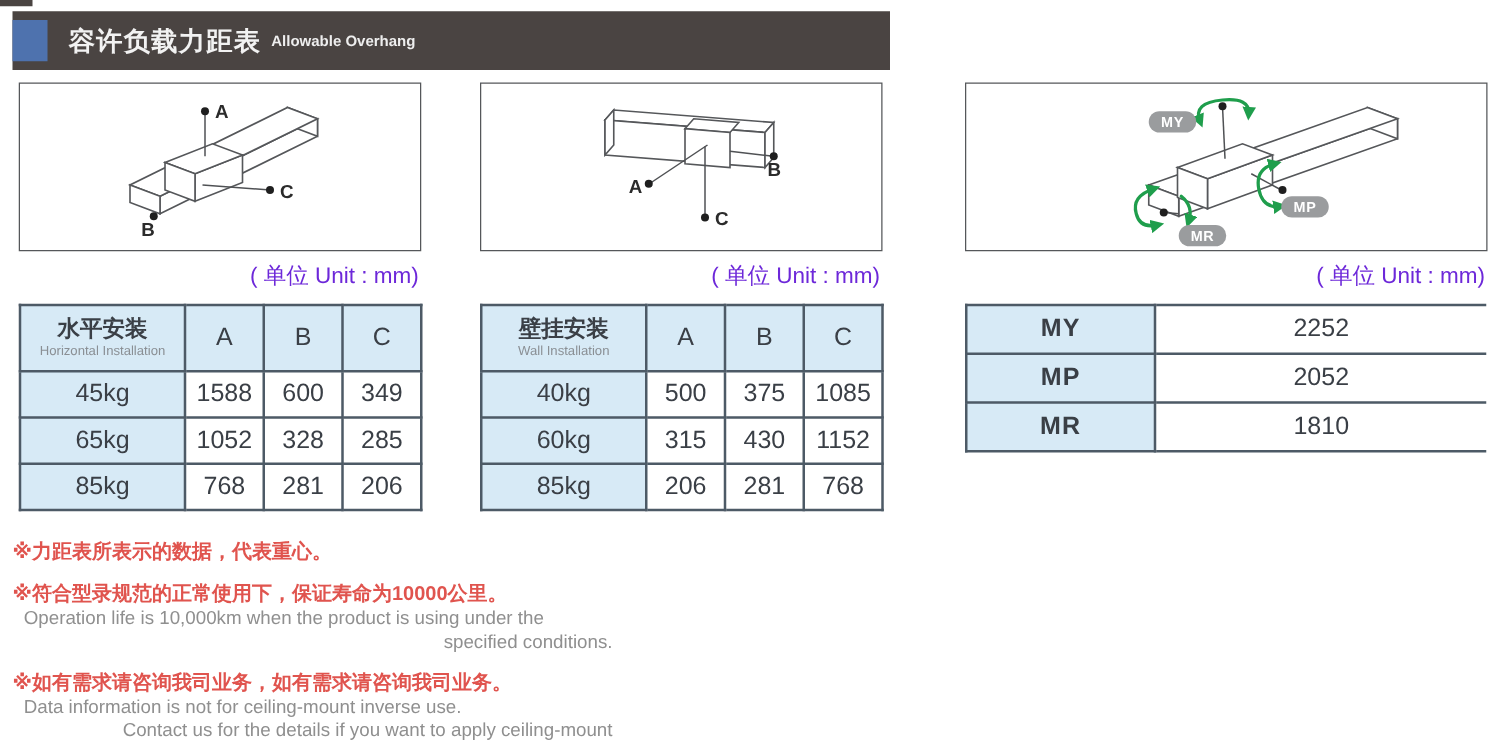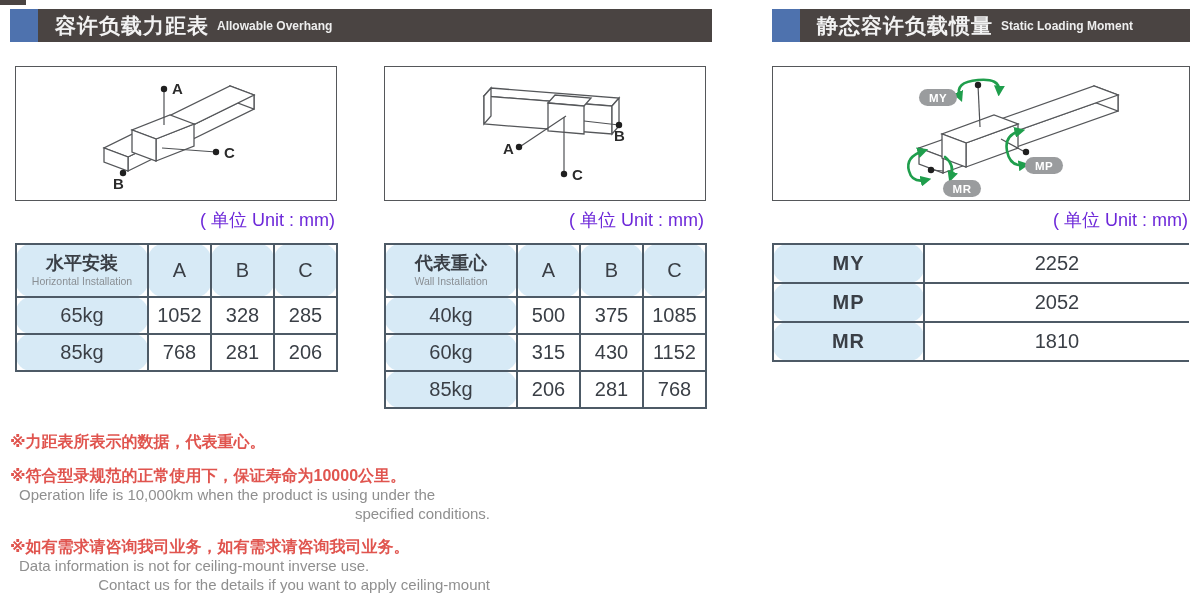--- a/index.html
+++ b/index.html
@@ -3,21 +3,21 @@
 <meta charset="utf-8">
 <style>
   html,body{margin:0;padding:0;background:#fff;}
   .page{position:relative;width:1200px;height:602px;background:#ffffff;overflow:hidden;
         font-family:"Liberation Sans","DejaVu Sans",sans-serif;}
 
   
   .top-tick{position:absolute;left:0;top:0;width:26px;height:5px;background:#4a4442;}
 
   
-  .section-header{position:absolute;top:9px;height:33px;background:#4a4442;display:flex;
+  .section-header{position:absolute;top:9px;height:47px;background:#4a4442;display:flex;
                   align-items:center;white-space:nowrap;}
   .section-header .accent{width:28px;height:33px;background:#4e72ae;margin-right:17px;flex:none;}
   .section-header .h-zh{color:#f2f2f2;font-size:21px;font-weight:bold;letter-spacing:1px;}
   .section-header .h-en{color:#eeeeee;font-size:12px;font-weight:600;margin-left:8px;}
   .hdr-left{left:10px;width:702px;}
   .hdr-right{left:772px;width:418px;}
 
   
   .diagram-box{position:absolute;top:66px;height:133px;border:1.5px solid #55575a;background:#fff;}
   .box1{left:15px;width:320px;}
@@ -29,21 +29,21 @@
   .unit-label{position:absolute;top:206px;height:28px;line-height:28px;text-align:right;
               font-size:18px;color:#6d28d9;}
   .unit1{left:15px;width:320px;}
   .unit2{left:384px;width:320px;}
   .unit3{left:772px;width:416px;}
 
   
   table.spec{position:absolute;top:243px;border-collapse:collapse;table-layout:fixed;background:#fff;}
   table.spec td{border:2px solid #4d5a66;text-align:center;vertical-align:middle;
                 color:#3a3f46;font-size:20px;padding:0;}
-  table.spec .blue{background:#d7eaf6;border-radius:15px;}
+  table.spec .blue{background:#d7eaf6;}
   table.spec tr.head{height:53px;}
   table.spec tr.data{height:37px;}
   .t1{left:15px;width:321px;}
   .t2{left:384px;width:321px;}
   .cell-title .cn{font-size:18px;font-weight:700;color:#3a3f46;line-height:1.1;}
   .cell-title .en{font-size:10.5px;color:#8a8f94;font-weight:400;margin-top:1px;}
   td.kg{font-size:19px;font-weight:500;}
   td.colh{font-size:20px;font-weight:500;}
 
   table.moment{left:772px;width:417px;}
@@ -70,25 +70,20 @@
 <body>
 
 <div class="page">
 
   <div class="top-tick"></div>
 
   <div class="section-header hdr-left">
     <span class="accent"></span>
     <span class="h-zh">容许负载力距表</span>
     <span class="h-en">Allowable Overhang</span>
-  </div>
-  <div class="section-header hdr-right">
-    <span class="accent"></span>
-    <span class="h-zh">静态容许负载惯量</span>
-    <span class="h-en">Static Loading Moment</span>
   </div>
 
   <div class="diagram-box box1">
     <svg viewBox="0 0 320 133">
       <g class="ln">
         <path d="M112,104 L238,42 L238,28 L112,90 Z"></path>
         <path d="M238,42 L238,28 L214,19 L214,33 Z"></path>
         <path d="M112,90 L238,28 L214,19 L88,81 Z"></path>
         <path d="M112,104 L112,90 L88,81 L88,95 Z"></path>
       </g>
@@ -190,20 +185,26 @@
         <tr class="head">
       <td class="blue cell-title">
         <div class="cn">水平安装</div>
         <div class="en">Horizontal Installation</div>
       </td>
       <td class="blue colh">A</td>
       <td class="blue colh">B</td>
       <td class="blue colh">C</td>
     </tr>
     <tr class="data">
+      <td class="blue kg">45kg</td>
+      <td>1588</td>
+      <td>600</td>
+      <td>349</td>
+    </tr>
+    <tr class="data">
       <td class="blue kg">65kg</td>
       <td>1052</td>
       <td>328</td>
       <td>285</td>
     </tr>
     <tr class="data">
       <td class="blue kg">85kg</td>
       <td>768</td>
       <td>281</td>
       <td>206</td>
@@ -214,21 +215,21 @@
   <table class="spec t2">
     <colgroup>
         <col style="width:132px">
         <col style="width:63px">
         <col style="width:63px">
         <col style="width:63px">
       </colgroup>
     <tbody>
         <tr class="head">
       <td class="blue cell-title">
-        <div class="cn">代表重心</div>
+        <div class="cn">壁挂安装</div>
         <div class="en">Wall Installation</div>
       </td>
       <td class="blue colh">A</td>
       <td class="blue colh">B</td>
       <td class="blue colh">C</td>
     </tr>
     <tr class="data">
       <td class="blue kg">40kg</td>
       <td>500</td>
       <td>375</td>

